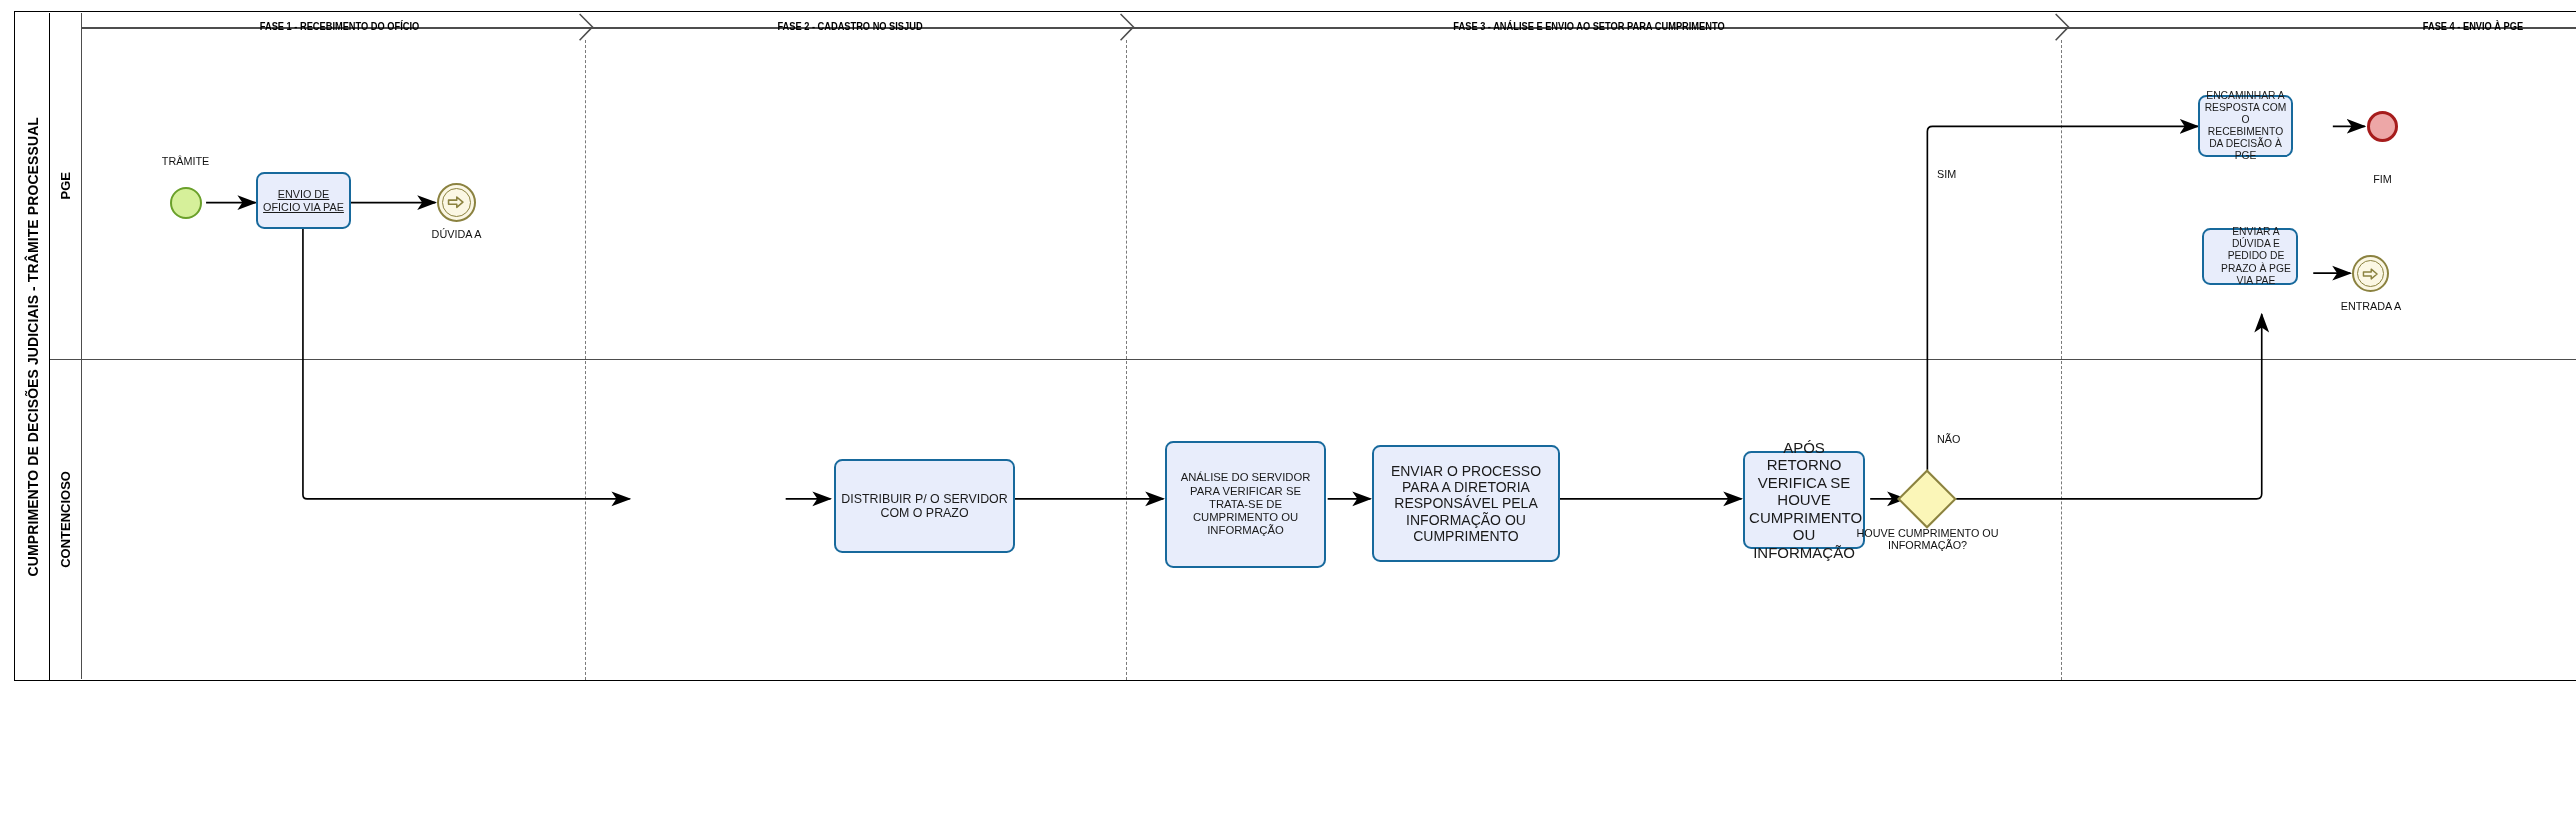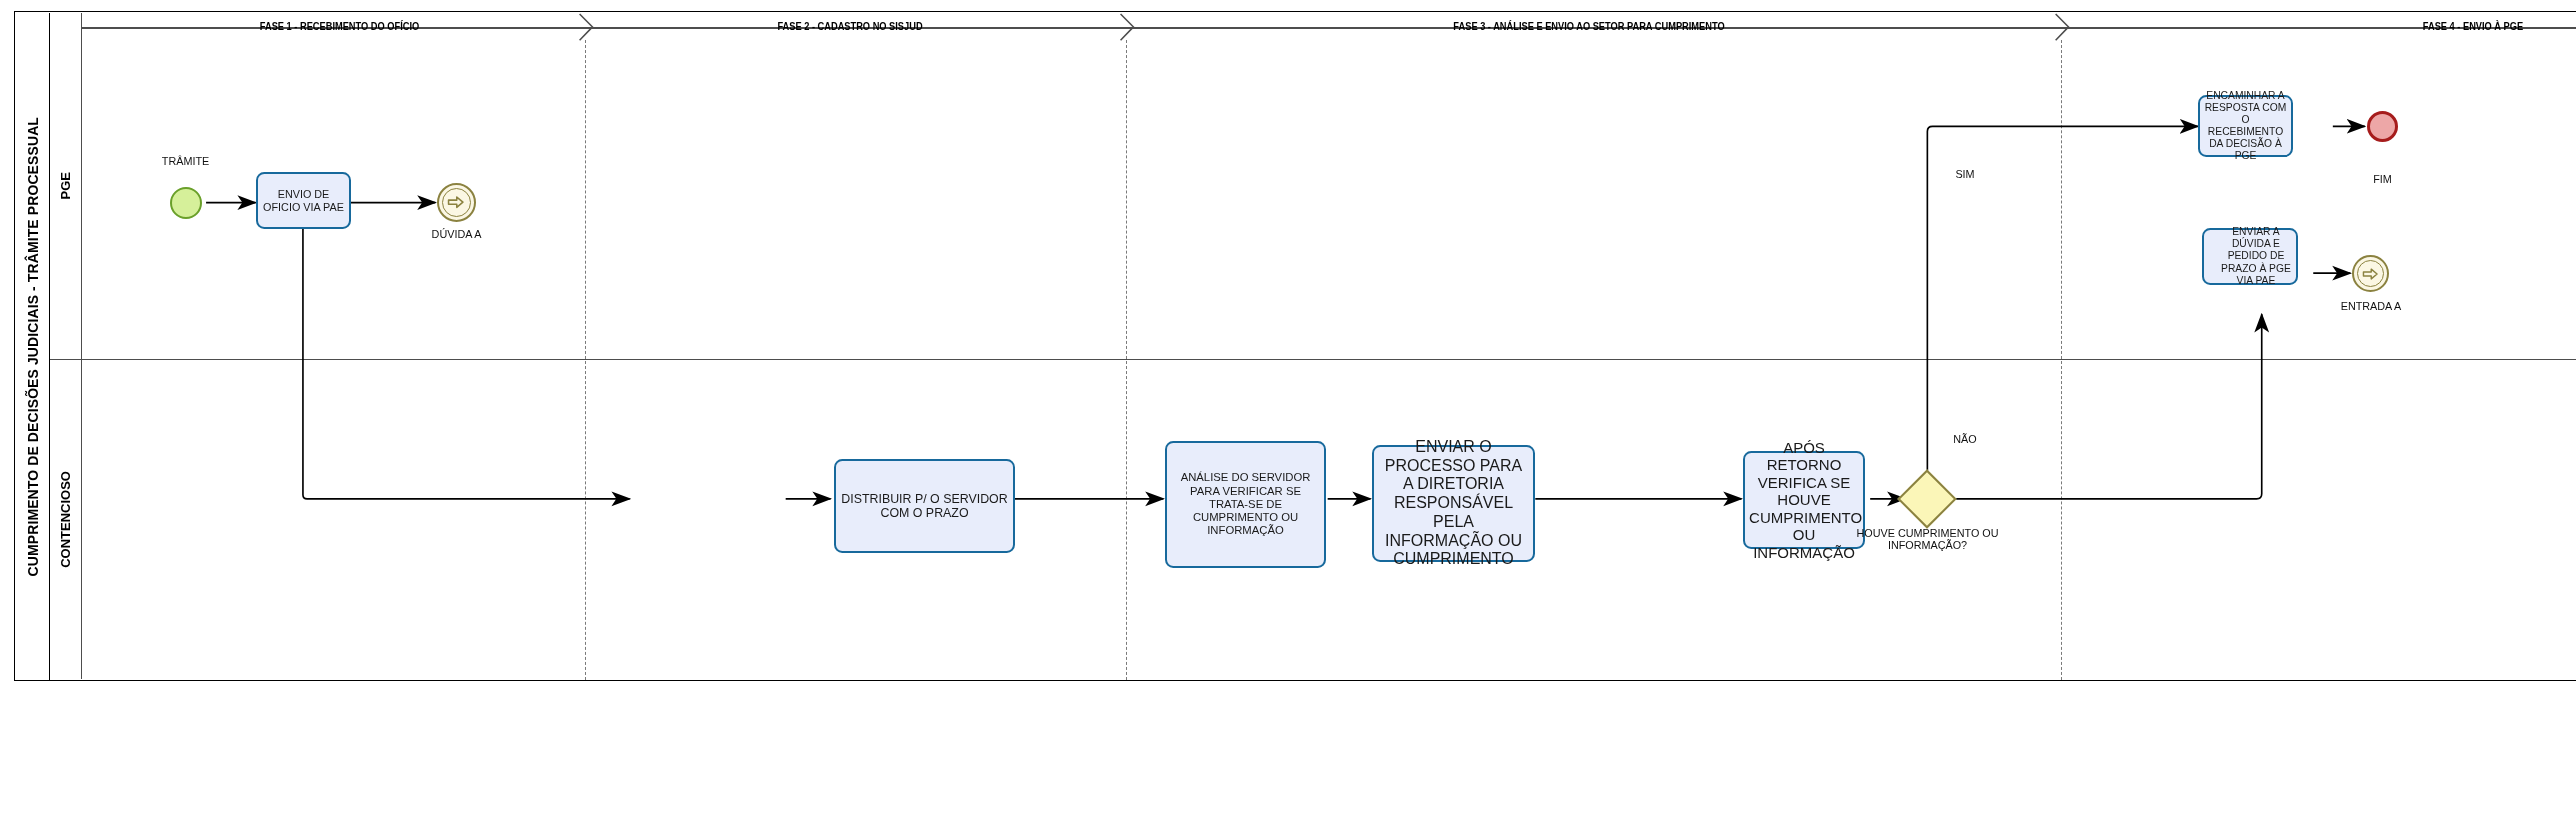--- a/index.html
+++ b/index.html
@@ -39,21 +39,21 @@
   .ev-link{position:absolute;border-radius:50%;background:#fbf7e4;border:2.1px solid #8b8240;box-sizing:border-box;}
   .ev-link-inner{position:absolute;inset:2.6px;border-radius:50%;border:1.5px solid #8b8240;box-sizing:border-box;}
   .ev-link-arrow{position:absolute;inset:0;display:flex;align-items:center;justify-content:center;}
 
   .gateway{position:absolute;}
   .gateway .dia{position:absolute;inset:0;background:#fbf6b8;border:2.6px solid #8b8240;
     box-sizing:border-box;transform:rotate(45deg);}
 
   .ev-label{position:absolute;text-align:center;font-size:10.8px;color:#111;white-space:nowrap;}
   .gw-label{position:absolute;text-align:center;font-size:10.8px;color:#111;line-height:1.15;}
-  .flow-label{position:absolute;text-align:center;font-size:10.8px;color:#111;white-space:nowrap;}
+  .flow-label{position:absolute;text-align:left;font-size:10.8px;color:#111;white-space:nowrap;}
 
   
   #wires{position:absolute;left:0;top:0;width:2915px;height:841px;pointer-events:none;}
 </style>
 </head>
 <body>
 
 <div id="canvas">
 
   <div class="pool" style="left:14.4px;top:11.3px;width:2870px;height:670px;"></div>
@@ -119,21 +119,21 @@
 
       <path d="M4528,245 L4590,245"></path>
 
       <path d="M4490,530 L4562,530"></path>
     </g>
   </svg>
 
   <div class="ev-start" style="left:170px;top:187px;width:32px;height:32px;"></div>
   <div class="ev-label" style="left:149px;top:155px;width:73px;">TRÂMITE</div>
 
-  <div class="task" style="left:256px;top:172px;width:95px;height:57px;">
+  <div class="task" style="left:256px;top:172px;width:95px;height:57px;text-decoration:underline;">
     <span>ENVIO DE OFICIO VIA PAE</span>
   </div>
 
   <div class="ev-link" style="left:437px;top:183px;width:39px;height:39px;">
     <div class="ev-link-inner"></div>
     <div class="ev-link-arrow">
       <svg width="18.5" height="14.4" viewBox="0 0 36 28">
         <path d="M3 10 L19 10 L19 4 L31 14 L19 24 L19 18 L3 18 Z" fill="none" stroke="#8b8240" stroke-width="3" stroke-linejoin="round"></path>
       </svg>
     </div>
@@ -163,21 +163,21 @@
 
 
   <div class="task" style="left:834px;top:459px;width:181px;height:94px;font-size:12.4px;">
     <span>DISTRIBUIR P/ O SERVIDOR COM O PRAZO</span>
   </div>
 
   <div class="task" style="left:1165px;top:441px;width:161px;height:127px;font-size:11.3px;">
     <span>ANÁLISE DO SERVIDOR PARA VERIFICAR SE TRATA-SE DE CUMPRIMENTO OU INFORMAÇÃO</span>
   </div>
 
-  <div class="task" style="left:1372px;top:445px;width:163px;height:117px;font-size:16px;">
+  <div class="task" style="left:1372px;top:445px;width:188px;height:117px;font-size:14px;">
     <span>ENVIAR O PROCESSO PARA A DIRETORIA RESPONSÁVEL PELA INFORMAÇÃO OU CUMPRIMENTO</span>
   </div>
 
   <div class="task" style="left:1743px;top:451px;width:122px;height:98px;font-size:15px;">
     <span>APÓS RETORNO VERIFICA SE HOUVE CUMPRIMENTO OU INFORMAÇÃO</span>
   </div>
 
   <div class="gateway" style="left:1906px;top:478px;width:42px;height:42px;">
     <div class="dia"></div>
   </div>

